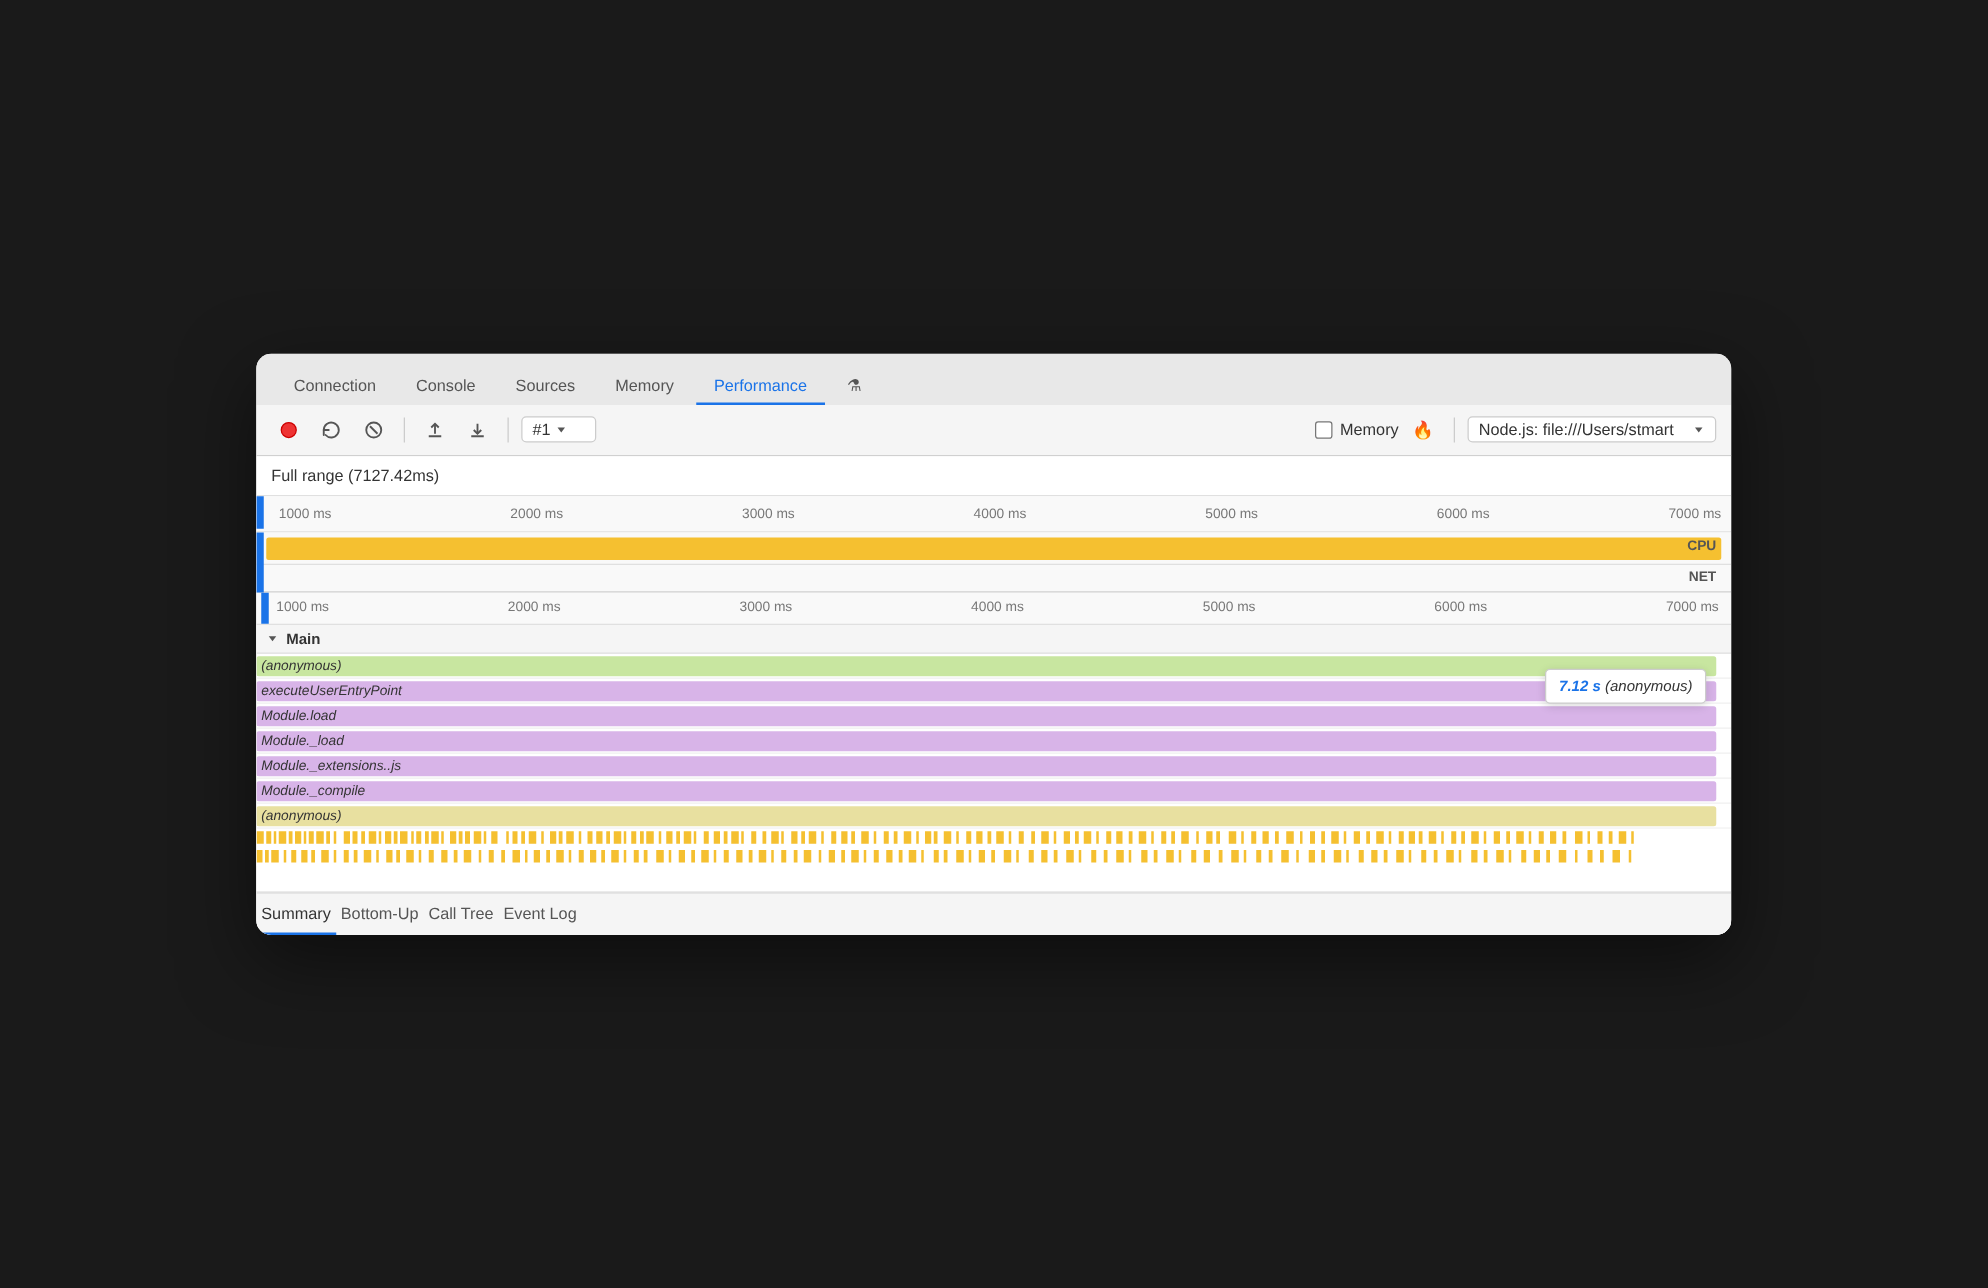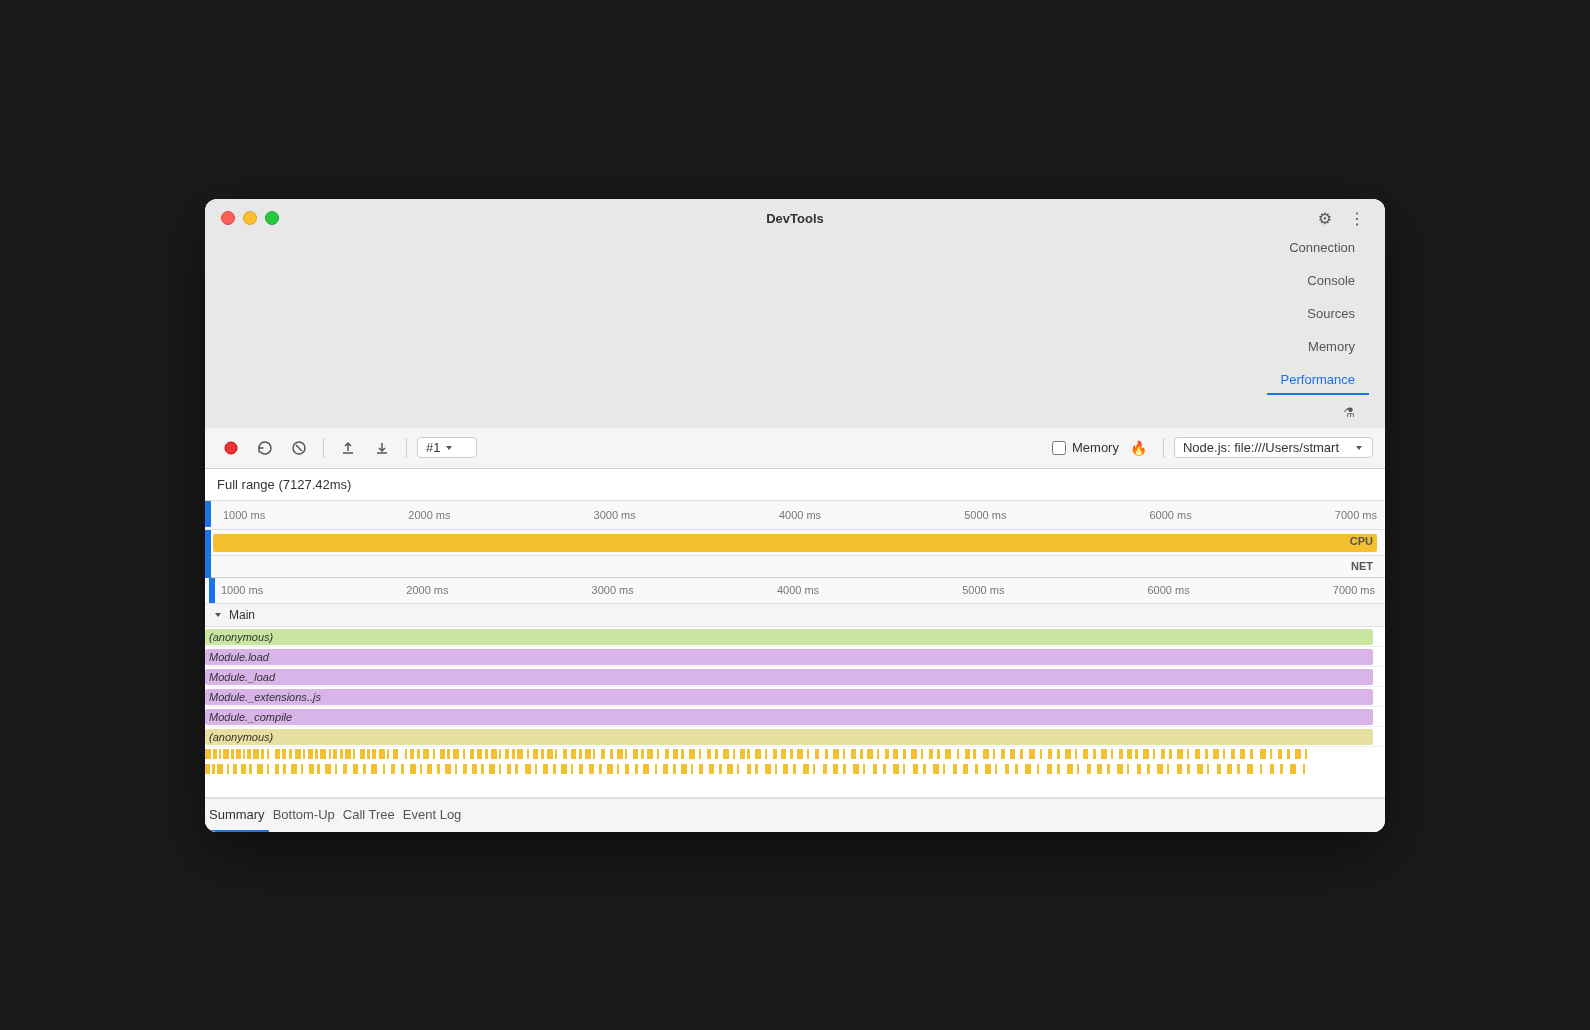--- a/index.html
+++ b/index.html
@@ -69,21 +69,20 @@
       justify-content: center;
       cursor: pointer;
       border-radius: 4px;
       color: #555;
       font-size: 16px;
     }
     .tabs {
       display: flex;
       align-items: flex-end;
       gap: 4px;
-      flex-direction: column;
     }
     .tab {
       padding: 6px 14px;
       font-size: 13px;
       color: #555;
       cursor: pointer;
       border-bottom: 2px solid transparent;
       white-space: nowrap;
     }
     .tab.active {
@@ -247,21 +246,21 @@
       flex: 1;
       overflow-y: auto;
       position: relative;
       background: #fff;
     }
     .flame-section-header {
       display: flex;
       align-items: center;
       padding: 4px 8px;
       font-size: 12px;
-      font-weight: 400;
+      font-weight: 700;
       color: #333;
       background: #f5f5f5;
       border-bottom: 1px solid #e0e0e0;
       gap: 6px;
     }
     .flame-row {
       position: relative;
       height: 20px;
       border-bottom: 1px solid #f0f0f0;
       display: flex;
@@ -321,32 +320,20 @@
       position: relative;
       overflow: hidden;
     }
   </style>
 </head>
 <body>
 
 <div class="window">
 
   <div class="titlebar">
-    <div class="titlebar-top">
-      <div class="traffic-lights">
-        <div class="traffic-light tl-red"></div>
-        <div class="traffic-light tl-yellow"></div>
-        <div class="traffic-light tl-green"></div>
-      </div>
-      <span class="window-title">DevTools</span>
-      <div class="titlebar-actions">
-        <div class="icon-btn">⚙</div>
-        <div class="icon-btn">⋮</div>
-      </div>
-    </div>
     <div class="tabs">
       <div class="tab">Connection</div>
       <div class="tab">Console</div>
       <div class="tab">Sources</div>
       <div class="tab">Memory</div>
       <div class="tab active">Performance</div>
       <div class="tab">⚗</div>
     </div>
   </div>
 
@@ -456,20 +443,31 @@
           </svg>
         <span>Main</span>
       </div>
 
       <div class="flame-row">
         <div class="flame-bar flame-bar-green" style="left:0;right:12px;">
           <span>(anonymous)</span>
         </div>
       </div>
 
+      <div class="flame-row" style="position:relative;">
+        <div class="flame-bar flame-bar-purple" style="left:0;right:12px;">
+          <span>executeUserEntryPoint</span>
+        </div>
+
+        <div class="tooltip" style="right:20px;top:-8px;">
+          <span class="tooltip-time">7.12 s</span>
+          <span> </span>
+          <span>(anonymous)</span>
+        </div>
+      </div>
 
       <div class="flame-row">
         <div class="flame-bar flame-bar-purple" style="left:0;right:12px;">
           <span>Module.load</span>
         </div>
       </div>
 
       <div class="flame-row">
         <div class="flame-bar flame-bar-purple" style="left:0;right:12px;">
           <span>Module._load</span>

